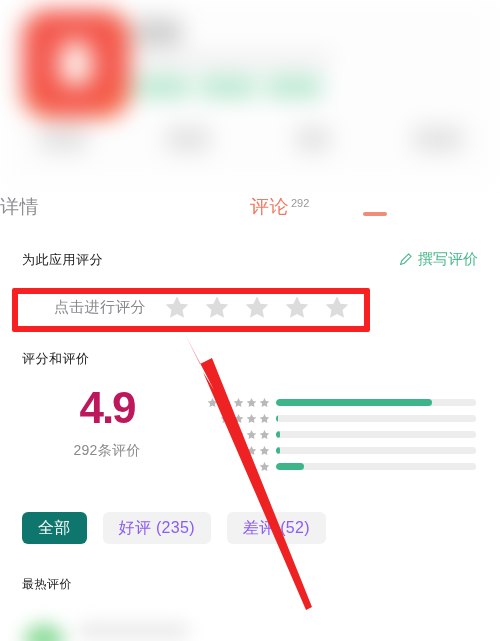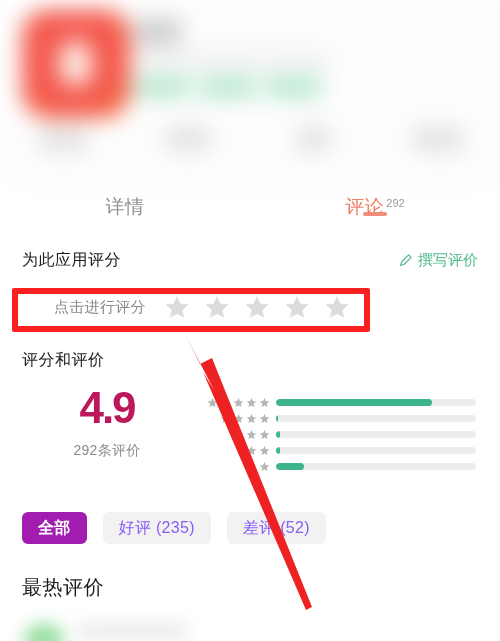--- a/index.html
+++ b/index.html
@@ -65,21 +65,21 @@
   .hdr-stat.s2 i { width: 44px; }
   .hdr-stat.s3 i { width: 34px; }
   .hdr-stat.s4 i { width: 50px; }
 
   
   .tabs {
     position: absolute; left: 0; top: 190px; width: 500px; height: 50px;
     display: flex; align-items: flex-start;
   }
   .tab {
-    flex: 1; text-align: center; position: relative;
+    flex: 1; position: relative;
     padding-top: 4px;
   }
   .tab-label {
     font-size: 19px; color: #8e8e93; letter-spacing: 0.5px;
   }
   .tab.active .tab-label { color: #ef7b63; }
   .tab-count {
     font-size: 11px; color: #9a9a9a; vertical-align: super;
     margin-left: 2px;
   }
@@ -91,21 +91,21 @@
 
   
   .sec-rate {
     position: absolute; left: 0; top: 250px; width: 500px;
   }
   .row-between {
     display: flex; align-items: center; justify-content: space-between;
     padding: 0 22px;
   }
   .sec-title {
-    font-size: 16px; color: #1c1c1e; font-weight: 500; letter-spacing: 0.5px;
+    font-size: 13px; color: #1c1c1e; font-weight: 500; letter-spacing: 0.5px;
   }
   .write-review {
     display: flex; align-items: center; gap: 5px;
     color: #4cb98c; font-size: 15px;
   }
   .pencil-icon { display: block; width: 15px; height: 15px; }
 
   .rate-row {
     position: absolute; left: 22px; top: 294px;
     display: flex; align-items: center; gap: 18px; margin-left: 32px;
@@ -149,27 +149,27 @@
   .chips {
     position: absolute; left: 22px; top: 512px;
     display: flex; gap: 16px;
   }
   .chip {
     height: 32px; padding: 0 16px; border-radius: 6px;
     display: flex; align-items: center; justify-content: center;
     font-size: 16px; color: #8b5cf6; background: #f2f2f2;
     letter-spacing: 0.3px; white-space: nowrap;
   }
-  .chip.active { background: #a21caf; color: #ffffff; font-weight: bold; }
+  .chip.active { background: #0f766e; color: #ffffff; }
 
   
   .sec-hot {
     position: absolute; left: 22px; top: 574px;
   }
-  .hot-title { font-size: 20px; color: #1c1c1e; font-weight: 500; letter-spacing: 0.5px; }
+  .hot-title { font-size: 12px; color: #1c1c1e; font-weight: 500; letter-spacing: 0.5px; }
   .hot-blur {
     position: absolute; left: 0; top: 620px; width: 500px; height: 21px;
     filter: blur(9px); -webkit-filter: blur(9px);
   }
   .hot-avatar {
     position: absolute; left: 24px; top: 4px; width: 40px; height: 30px;
     border-radius: 50%; background: #8fdc9c;
   }
   .hot-line {
     position: absolute; left: 78px; top: 4px; width: 110px; height: 14px;

